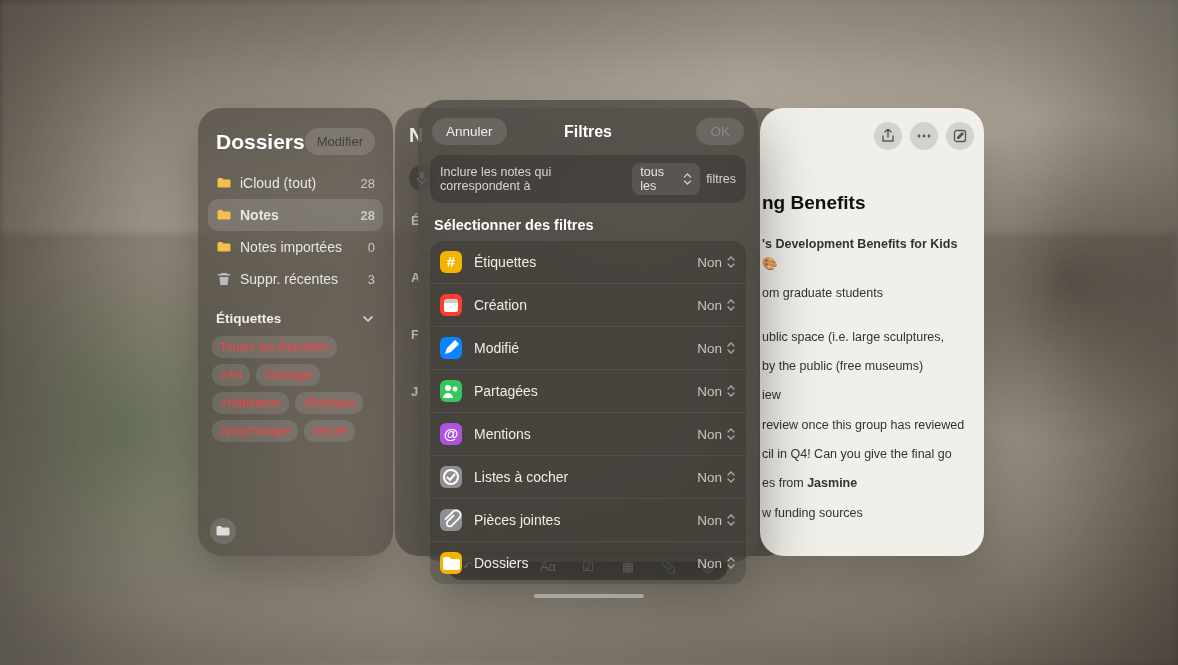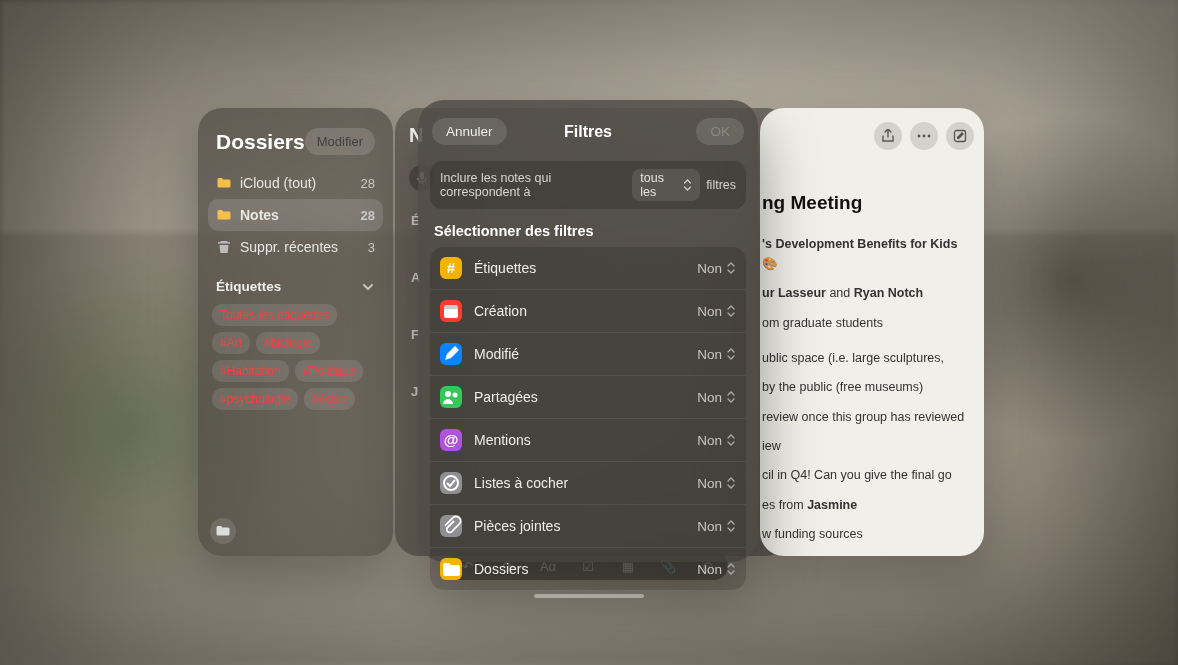--- a/index.html
+++ b/index.html
@@ -67,21 +67,21 @@
   .modal {
     position:absolute; left:418px; top:100px; width:340px; height:462px;
     background: rgba(70,66,62,.68); backdrop-filter: blur(28px);
     border-radius:26px; box-shadow:0 30px 60px rgba(0,0,0,.4);
     color:#eee; padding:14px 12px;
   }
   .modal-head { display:flex; align-items:center; justify-content:space-between; padding:4px 2px 10px; }
   .modal-head .title { position:absolute; left:0; right:0; text-align:center; font-size:16px; font-weight:600; color:#fff; pointer-events:none; }
   .pill { background:rgba(255,255,255,.12); border:none; color:#eee; border-radius:14px; padding:6px 14px; font-size:13.5px; cursor:pointer; z-index:1; }
   .pill.ok { color:#888; }
-  .filter-bar { background:rgba(0,0,0,.18); border-radius:12px; padding:8px 10px; font-size:12.5px; color:#d8d5d0; display:flex; align-items:center; gap:6px; margin-top:6px; }
+  .filter-bar { background:rgba(0,0,0,.18); border-radius:12px; padding:8px 10px; font-size:12.5px; color:#d8d5d0; display:flex; align-items:center; gap:6px; }
   .select-chip { background:rgba(255,255,255,.10); border-radius:8px; padding:2px 8px; display:inline-flex; align-items:center; gap:4px; color:#e8e4de; }
   .modal-section { font-size:14.5px; font-weight:600; color:#fff; padding:14px 4px 8px; }
   .filter-list { background:rgba(0,0,0,.15); border-radius:14px; overflow:hidden; }
   .filter-row { display:flex; align-items:center; gap:12px; padding:10px 10px; border-bottom:1px solid rgba(255,255,255,.07); font-size:14px; color:#f0ede8; }
   .filter-row:last-child { border-bottom:none; }
   .filter-row .val { margin-left:auto; color:#c8c4bf; font-size:13.5px; display:flex; align-items:center; gap:4px; }
   .ic { width:22px; height:22px; border-radius:6px; display:flex; align-items:center; justify-content:center; font-size:14px; flex-shrink:0; }
   .updown { width:10px; }
 
   
@@ -121,20 +121,29 @@
     <li class="folder-item active">
       <span class="ficon">
           <svg width="16" height="16" viewBox="0 0 16 16">
             <path fill="currentColor" d="M1.5 4.5A1.5 1.5 0 013 3h3l1.2 1.5H13A1.5 1.5 0 0114.5 6v5A1.5 1.5 0 0113 12.5H3A1.5 1.5 0 011.5 11z"></path>
           </svg>
         </span>
       <span>Notes</span>
       <span class="count">28</span>
     </li>
     <li class="folder-item">
+      <span class="ficon">
+          <svg width="16" height="16" viewBox="0 0 16 16">
+            <path fill="currentColor" d="M1.5 4.5A1.5 1.5 0 013 3h3l1.2 1.5H13A1.5 1.5 0 0114.5 6v5A1.5 1.5 0 0113 12.5H3A1.5 1.5 0 011.5 11z"></path>
+          </svg>
+        </span>
+      <span>Notes importées</span>
+      <span class="count">0</span>
+    </li>
+    <li class="folder-item">
       <span class="ficon trash">
           <svg width="16" height="16" viewBox="0 0 16 16">
             <path fill="currentColor" d="M5 2h6l.5 1H14v1.5H2V3h2.5zM3.5 6h9l-.8 8H4.3z"></path>
           </svg>
         </span>
       <span>Suppr. récentes</span>
       <span class="count">3</span>
     </li>
   </ul>
 
@@ -192,28 +201,27 @@
         </svg>
       </span>
     <span class="tb-btn">
         <svg width="14" height="14" viewBox="0 0 14 14">
           <rect x="1.5" y="1.5" width="11" height="11" rx="2" stroke="#555" stroke-width="1.3" fill="none"></rect>
           <path d="M9 3l2 2-5 5H4V8z" fill="#555"></path>
         </svg>
       </span>
   </div>
   <div class="note-body">
-    <h2>ng Meeting</h2>
+    <h2>ng Benefits</h2>
     <p><b>'s Development Benefits for Kids 🎨</b></p>
-    <p><b>ur Lasseur</b><span> and </span><b>Ryan Notch</b></p>
     <p>om graduate students</p>
-    <p style="margin-top:16px">ublic space (i.e. large sculptures,</p>
+    <p style="margin-top:24px">ublic space (i.e. large sculptures,</p>
     <p style="margin-top:0">by the public (free museums)</p>
+    <p>iew</p>
     <p> review once this group has reviewed</p>
-    <p>iew</p>
     <p style="margin-top:4px">cil in Q4! Can you give the final go</p>
     <p style=""><span>es from </span><b>Jasmine</b></p>
     <p>w funding sources</p>
 
   </div>
 </section>
 
 <div class="strip">
   <span>↶</span>
   <span>↷</span>

